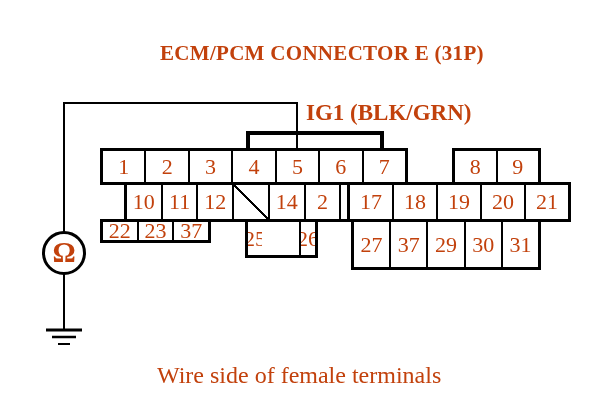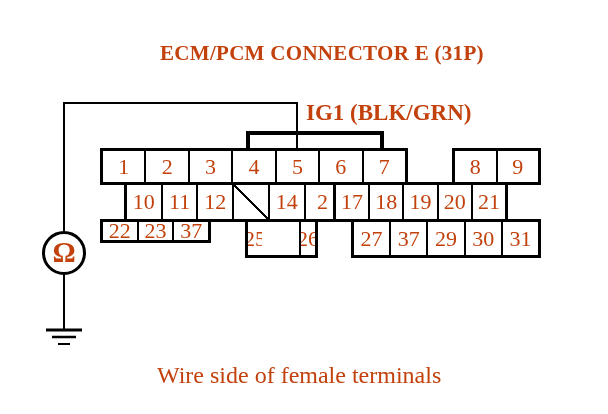--- a/index.html
+++ b/index.html
@@ -86,40 +86,40 @@
   <div class="block" style="left:100px;top:182px;width:254px;height:40px;margin-left:24px;">
     <div class="cell">10</div>
     <div class="cell">11</div>
     <div class="cell">12</div>
     <div class="cell slash"></div>
     <div class="cell">14</div>
     <div class="cell">2</div>
     <div class="cell">16</div>
   </div>
 
-  <div class="block" style="left:333px;top:182px;width:175px;height:40px;">
+  <div class="block" style="left:347px;top:182px;width:224px;height:40px;">
     <div class="cell">17</div>
     <div class="cell">18</div>
     <div class="cell">19</div>
     <div class="cell">20</div>
     <div class="cell">21</div>
   </div>
 
   <div class="block" style="left:100px;top:219px;width:111px;height:24px;">
     <div class="cell">22</div>
     <div class="cell">23</div>
     <div class="cell">37</div>
   </div>
 
   <div class="block" style="left:245px;top:219px;width:73px;height:39px;gap:37px;">
     <div class="cell">25</div>
     <div class="cell">26</div>
   </div>
 
-  <div class="block" style="left:351px;top:219px;width:190px;height:39px;">
+  <div class="block" style="left:351px;top:219px;width:190px;height:51px;">
     <div class="cell">27</div>
     <div class="cell">37</div>
     <div class="cell">29</div>
     <div class="cell">30</div>
     <div class="cell">31</div>
   </div>
 
   <div class="caption">Wire side of female terminals</div>
 
 </div>

